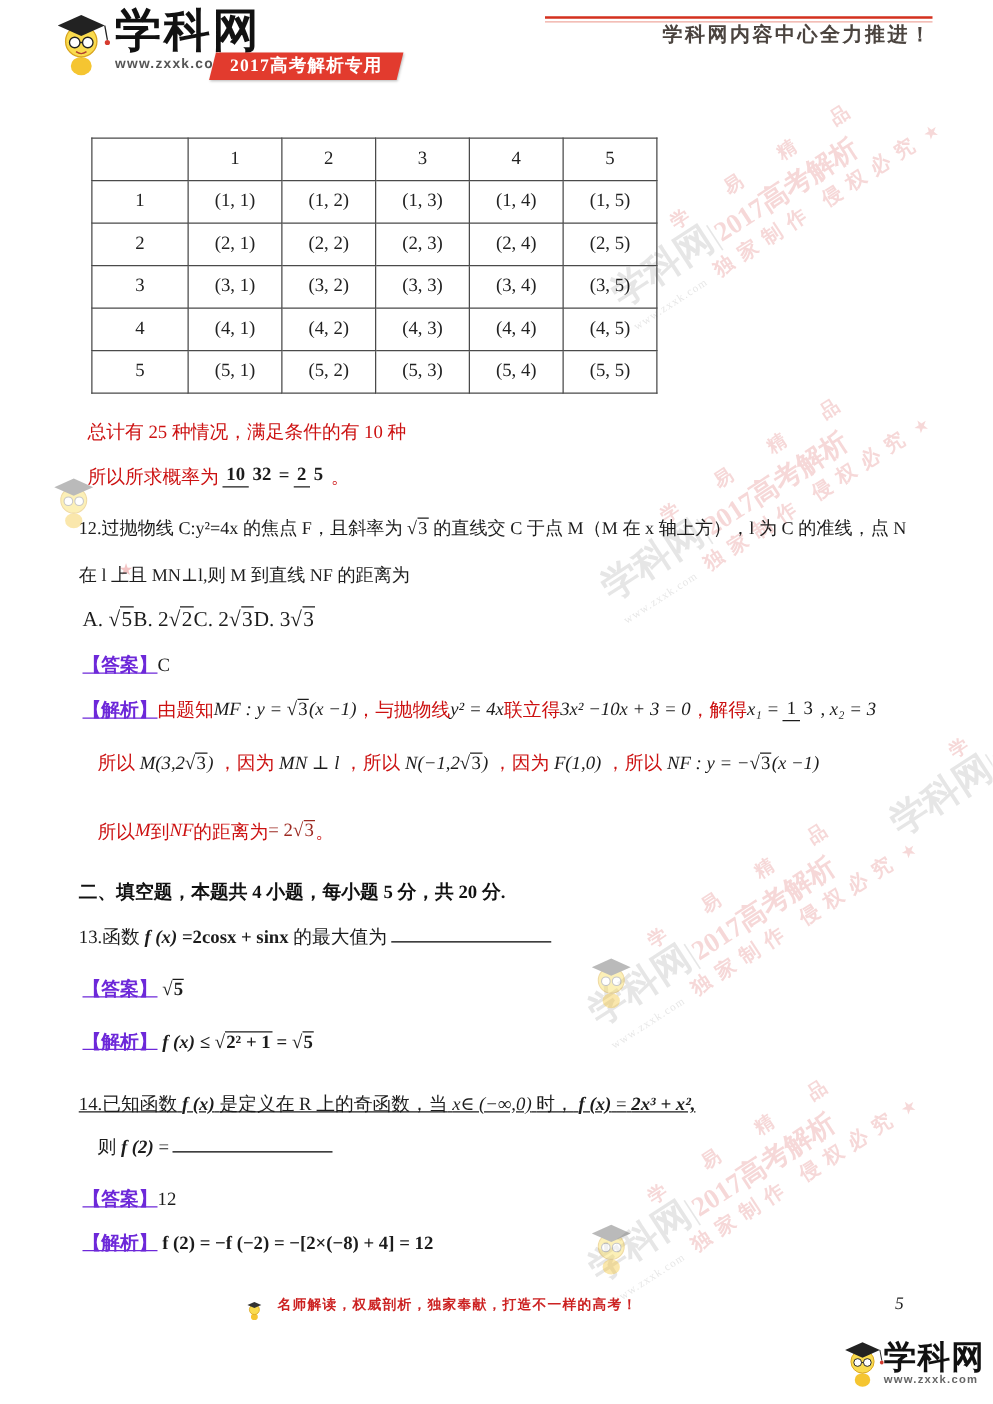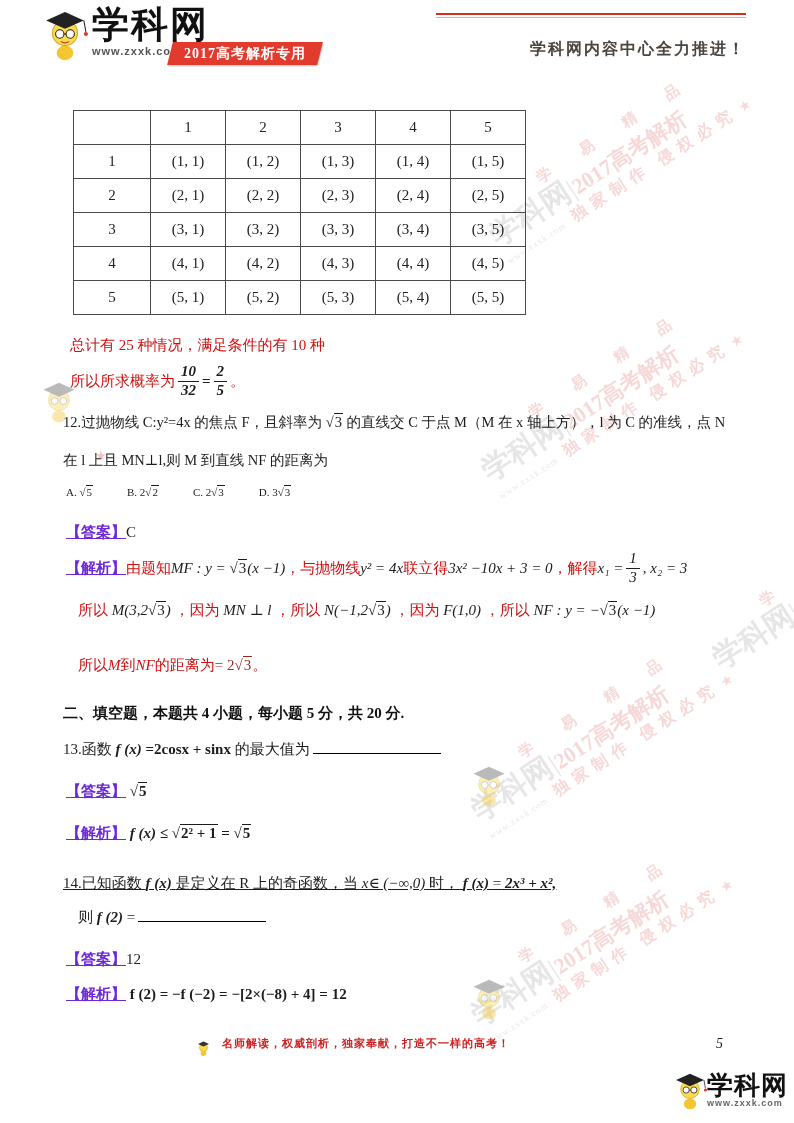--- a/index.html
+++ b/index.html
@@ -14,54 +14,54 @@
   .mascot{display:inline-block;}
   .brand-block{margin-left:4px;}
   .brand-name{font-size:37px;font-weight:bold;color:#111;letter-spacing:2px;line-height:1.05;font-family:"Liberation Sans",sans-serif;}
   .brand-url{font-size:11px;font-weight:bold;color:#555;letter-spacing:1px;font-family:"Liberation Sans",sans-serif;}
   .banner{left:170px;top:42px;background:#e23b2e;transform:skewX(-14deg);padding:2px 14px;box-shadow:1px 1px 2px rgba(0,0,0,.25);}
   .banner-text{display:inline-block;transform:skewX(14deg);color:#fff;font-weight:bold;font-size:14px;letter-spacing:1px;}
   .hdr-right{right:48px;top:10px;width:310px;text-align:right;}
   .callig{display:flex;justify-content:flex-end;align-items:center;gap:2px;color:#d4301e;font-weight:bold;font-style:italic;font-size:17px;letter-spacing:1px;white-space:nowrap;}
   .callig-underline{height:2px;background:#d4301e;margin-top:3px;}
   .callig-underline2{height:1px;background:#f0a9a0;margin-top:2px;}
-  .hdr-sub{margin-top:21px;font-size:16px;color:#4b443f;letter-spacing:2px;font-weight:bold;}
+  .hdr-sub{margin-top:0;font-size:16px;color:#4b443f;letter-spacing:2px;font-weight:bold;}
   .thumb{display:inline-block;margin:0 1px;}
   
   .grid{left:73px;top:110px;border-collapse:collapse;}
   .grid td{border:1px solid #4a4a4a;width:74px;height:33px;text-align:center;font-size:15px;color:#222;padding:0;}
   .grid td.rowlab{width:76px;}
   
   .red{color:#cc1111;}
   .redlab{color:#6d28d9;font-weight:bold;text-decoration:underline;}
   .mi{font-style:italic;}
   .bm{font-weight:bold;}
   .bmi{font-weight:bold;font-style:italic;}
   .sol11-1{left:70px;top:336px;font-size:15px;}
   .sol11-2{left:70px;top:360px;height:42px;display:flex;align-items:center;font-size:15px;}
   .q12-l1{left:63px;top:413px;width:705px;font-size:14.5px;}
   .q12-l2{left:63px;top:451px;font-size:14.5px;}
-  .opts{left:66px;top:486px;font-size:11px;display:flex;gap:34px;justify-content:space-between;}
+  .opts{left:66px;top:486px;font-size:17px;display:flex;justify-content:space-between;}
   .ans12{left:66px;top:523px;font-size:15px;}
   .exp12{left:66px;top:545px;height:46px;display:flex;align-items:center;font-size:15px;flex-wrap:nowrap;white-space:nowrap;}
   .exp12b{left:78px;top:601px;font-size:15px;}
   .exp12c{left:78px;top:636px;height:58px;display:flex;align-items:center;font-size:15px;color:#9c2a22;}
   .sec2{left:63px;top:704px;font-size:15px;font-weight:bold;color:#111;}
   .q13{left:63px;top:740px;font-size:15px;}
   .ans13{left:66px;top:782px;font-size:15px;}
   .exp13{left:66px;top:824px;font-size:15px;}
   .q14{left:63px;top:874px;font-size:15px;text-decoration:underline;}
   .q14b{left:78px;top:908px;font-size:15px;}
   .ans14{left:66px;top:950px;font-size:15px;}
   .exp14{left:66px;top:985px;font-size:15px;}
   .blank{display:inline-block;width:128px;border-bottom:1.5px solid #000;height:13px;vertical-align:baseline;margin-left:3px;}
   
   .sq{white-space:nowrap;}
   .sqr{border-top:1.3px solid currentColor;padding:0 1px;}
-  .fr{display:inline-flex;flex-direction:column;vertical-align:middle;text-align:left;line-height:1.15;margin:0 3px;font-style:italic;}
+  .fr{display:inline-flex;flex-direction:row;vertical-align:middle;text-align:left;line-height:1.15;margin:0 3px;}
   .fr .fn{border-bottom:1.3px solid currentColor;padding:0 3px;display:block;}
   .fr .fd{padding:0 3px;display:block;}
   .bigfr{font-size:15px;}
   
   .footer{left:0;top:1036px;width:794px;}
   .footer-slogan{position:absolute;left:222px;top:0;color:#cc2222;font-size:11px;font-weight:bold;letter-spacing:1px;}
   .footer-icon{position:absolute;left:196px;top:4px;}
   .footer-page{position:absolute;left:716px;top:0;font-size:14px;font-style:italic;color:#222;}
   .logo-bottom{right:6px;top:1068px;display:flex;align-items:center;}
   .lb-name{font-size:26px;font-weight:bold;color:#111;letter-spacing:1px;font-family:"Liberation Sans",sans-serif;line-height:1;}

